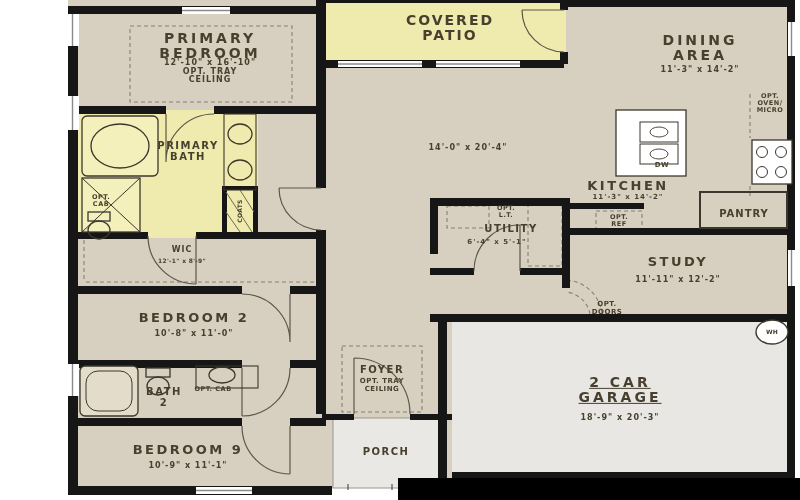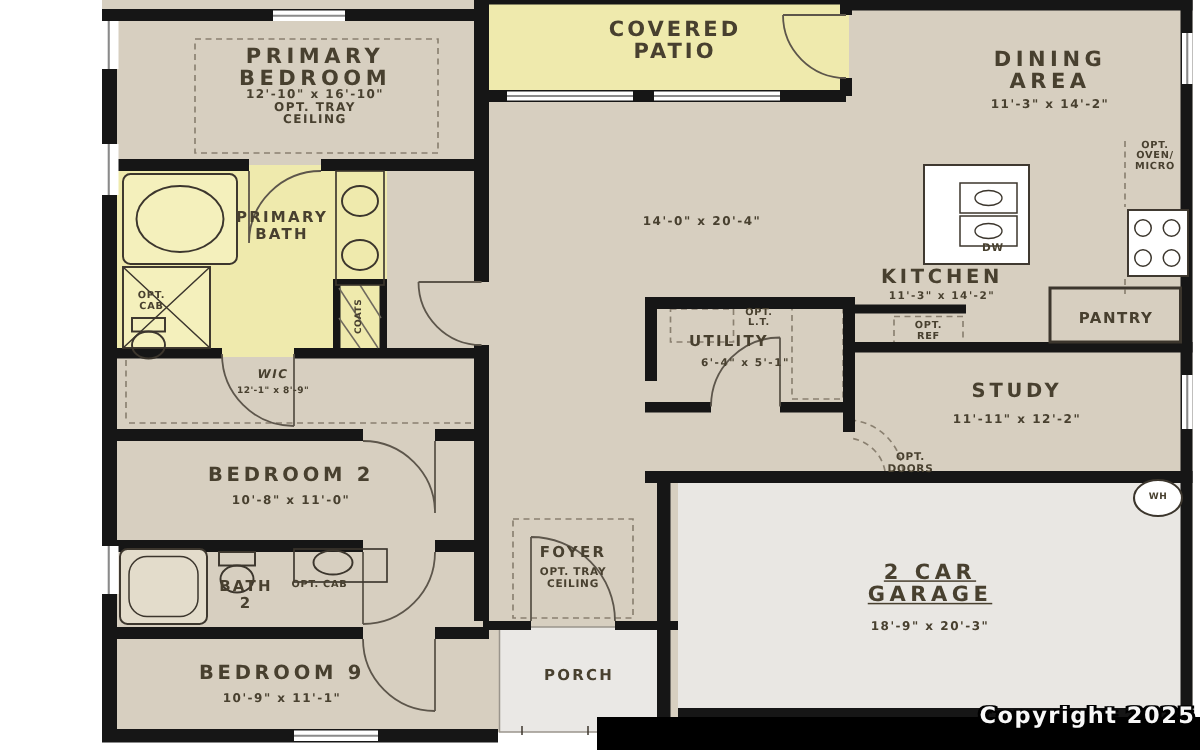--- a/index.html
+++ b/index.html
@@ -223,32 +223,32 @@
 
   <div class="lbl sm" style="left:101px;top:201px;">
     <span>OPT.</span>
     <span>CAB</span>
   </div>
 
   <div class="lbl rot tiny" style="left:240px;top:211px;">
     <span>COATS</span>
   </div>
 
-  <div class="lbl t4" style="left:182px;top:250px;font-size:8px;font-style:italic;">
+  <div class="lbl t4" style="left:182px;top:250px;font-size:8px;">
     <span>WIC</span>
   </div>
   <div class="lbl tiny" style="left:182px;top:261px;">
     <span>12'-1" x 8'-9"</span>
   </div>
 
   <div class="lbl sm" style="left:506px;top:212px;">
     <span>OPT.</span>
     <span>L.T.</span>
   </div>
-  <div class="lbl t3" style="left:486px;top:229px;">
+  <div class="lbl t3" style="left:511px;top:229px;">
     <span>UTILITY</span>
   </div>
   <div class="lbl dim" style="left:497px;top:243px;font-size:7px;">
     <span>6'-4" x 5'-1"</span>
   </div>
 
   <div class="lbl sm" style="left:619px;top:221px;">
     <span>OPT.</span>
     <span>REF</span>
   </div>
@@ -318,17 +318,14 @@
     <span>GARAGE</span>
   </div>
   <div class="lbl dim" style="left:620px;top:418px;">
     <span>18'-9" x 20'-3"</span>
   </div>
 
   <div class="lbl tiny" style="left:772px;top:332px;">
     <span>WH</span>
   </div>
 
-  <div class="footer-line" style="bottom:14px;">
-    <span>Copyright 2025</span>
-  </div>
 
 </div>
 
 </body></html>

